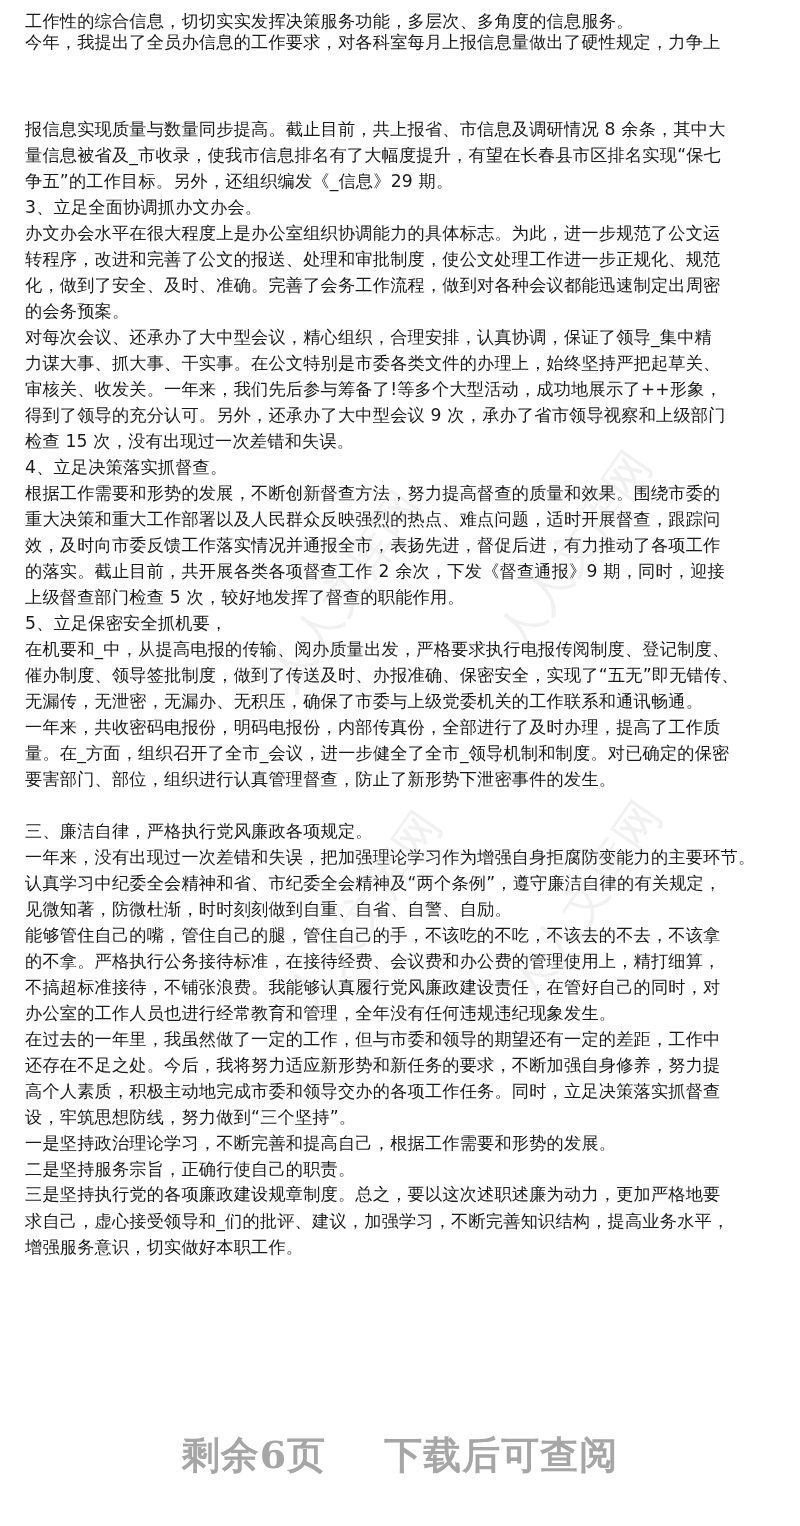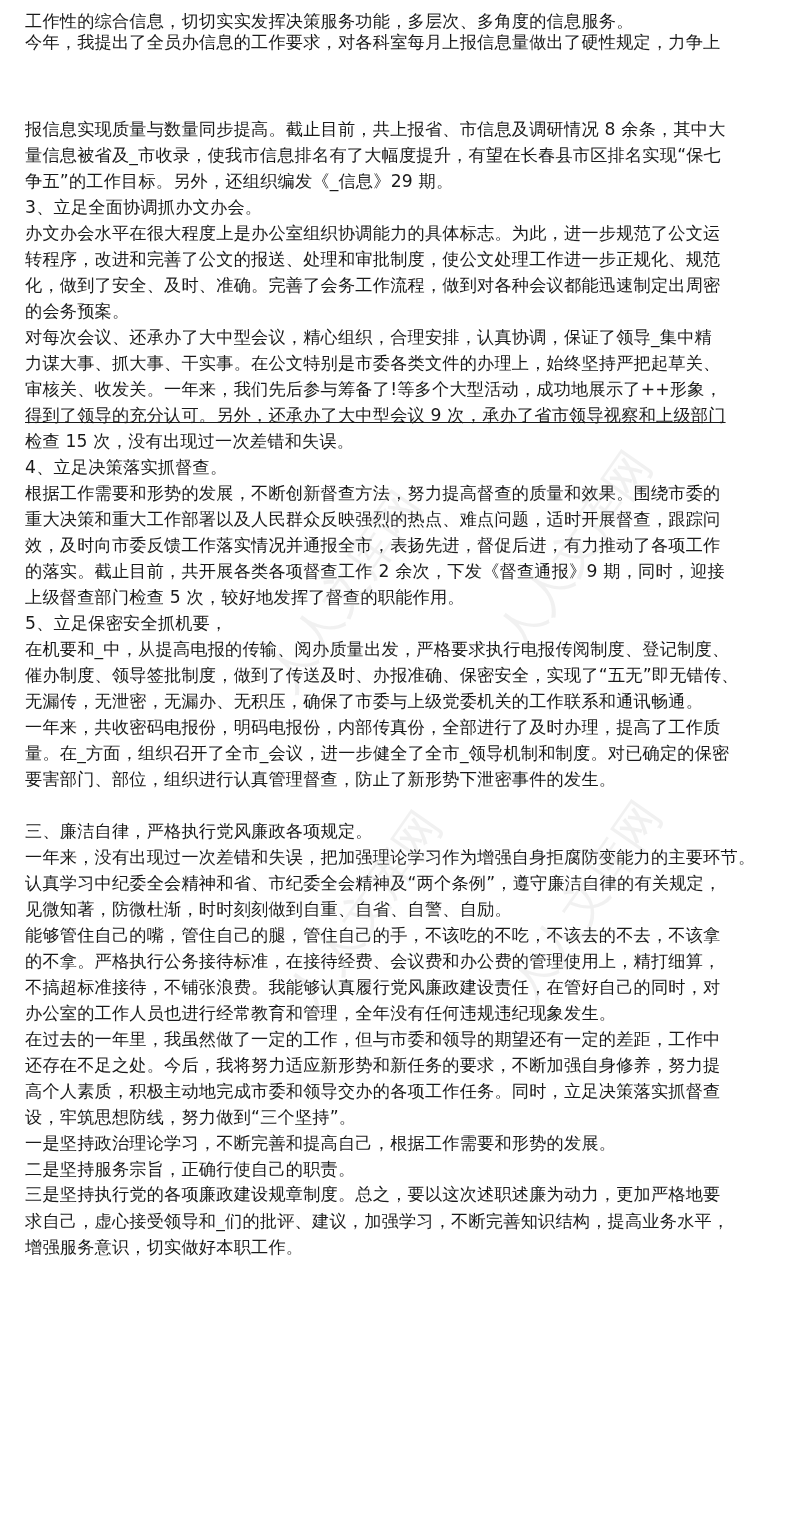--- a/index.html
+++ b/index.html
@@ -26,21 +26,21 @@
       <div class="line" style="top: 142px;">量信息被省及_市收录，使我市信息排名有了大幅度提升，有望在长春县市区排名实现“保七</div>
       <div class="line" style="top: 168px;">争五”的工作目标。另外，还组织编发《_信息》29 期。</div>
       <div class="line" style="top: 194px;">3、立足全面协调抓办文办会。</div>
       <div class="line" style="top: 220px;">办文办会水平在很大程度上是办公室组织协调能力的具体标志。为此，进一步规范了公文运</div>
       <div class="line" style="top: 246px;">转程序，改进和完善了公文的报送、处理和审批制度，使公文处理工作进一步正规化、规范</div>
       <div class="line" style="top: 272px;">化，做到了安全、及时、准确。完善了会务工作流程，做到对各种会议都能迅速制定出周密</div>
       <div class="line" style="top: 298px;">的会务预案。</div>
       <div class="line" style="top: 324px;">对每次会议、还承办了大中型会议，精心组织，合理安排，认真协调，保证了领导_集中精</div>
       <div class="line" style="top: 350px;">力谋大事、抓大事、干实事。在公文特别是市委各类文件的办理上，始终坚持严把起草关、</div>
       <div class="line" style="top: 376px;">审核关、收发关。一年来，我们先后参与筹备了!等多个大型活动，成功地展示了++形象，</div>
-      <div class="line" style="top: 402px; text-decoration: underline;">得到了领导的充分认可。另外，还承办了大中型会议 9 次，承办了省市领导视察和上级部门</div>
+      <div class="line" style="top: 402px;">得到了领导的充分认可。另外，还承办了大中型会议 9 次，承办了省市领导视察和上级部门</div>
       <div class="line" style="top: 428px;">检查 15 次，没有出现过一次差错和失误。</div>
       <div class="line" style="top: 454px;">4、立足决策落实抓督查。</div>
       <div class="line" style="top: 480px;">根据工作需要和形势的发展，不断创新督查方法，努力提高督查的质量和效果。围绕市委的</div>
       <div class="line" style="top: 506px;">重大决策和重大工作部署以及人民群众反映强烈的热点、难点问题，适时开展督查，跟踪问</div>
       <div class="line" style="top: 532px;">效，及时向市委反馈工作落实情况并通报全市，表扬先进，督促后进，有力推动了各项工作</div>
       <div class="line" style="top: 558px;">的落实。截止目前，共开展各类各项督查工作 2 余次，下发《督查通报》9 期，同时，迎接</div>
       <div class="line" style="top: 584px;">上级督查部门检查 5 次，较好地发挥了督查的职能作用。</div>
       <div class="line" style="top: 610px;">5、立足保密安全抓机要，</div>
       <div class="line" style="top: 636px;">在机要和_中，从提高电报的传输、阅办质量出发，严格要求执行电报传阅制度、登记制度、</div>
       <div class="line" style="top: 662px;">催办制度、领导签批制度，做到了传送及时、办报准确、保密安全，实现了“五无”即无错传、</div>
@@ -65,13 +65,17 @@
       <div class="line" style="top: 1182px; font-family: Liberation Serif, serif;">三是坚持执行党的各项廉政建设规章制度。总之，要以这次述职述廉为动力，更加严格地要</div>
       <div class="line" style="top: 1208px;">求自己，虚心接受领导和_们的批评、建议，加强学习，不断完善知识结构，提高业务水平，</div>
       <div class="line" style="top: 1234px;">增强服务意识，切实做好本职工作。</div>
     </div>
 
   <div class="watermark" style="left:230px; top:560px;">人人文库网</div>
   <div class="watermark" style="left:460px; top:520px;">人人文库网</div>
   <div class="watermark" style="left:250px; top:880px;">人人文库网</div>
   <div class="watermark" style="left:470px; top:870px;">人人文库网</div>
 
+  <div class="footer">
+    <span>剩余6页</span>
+    <span>下载后可查阅</span>
+  </div>
 </div>
 
 </body></html>

